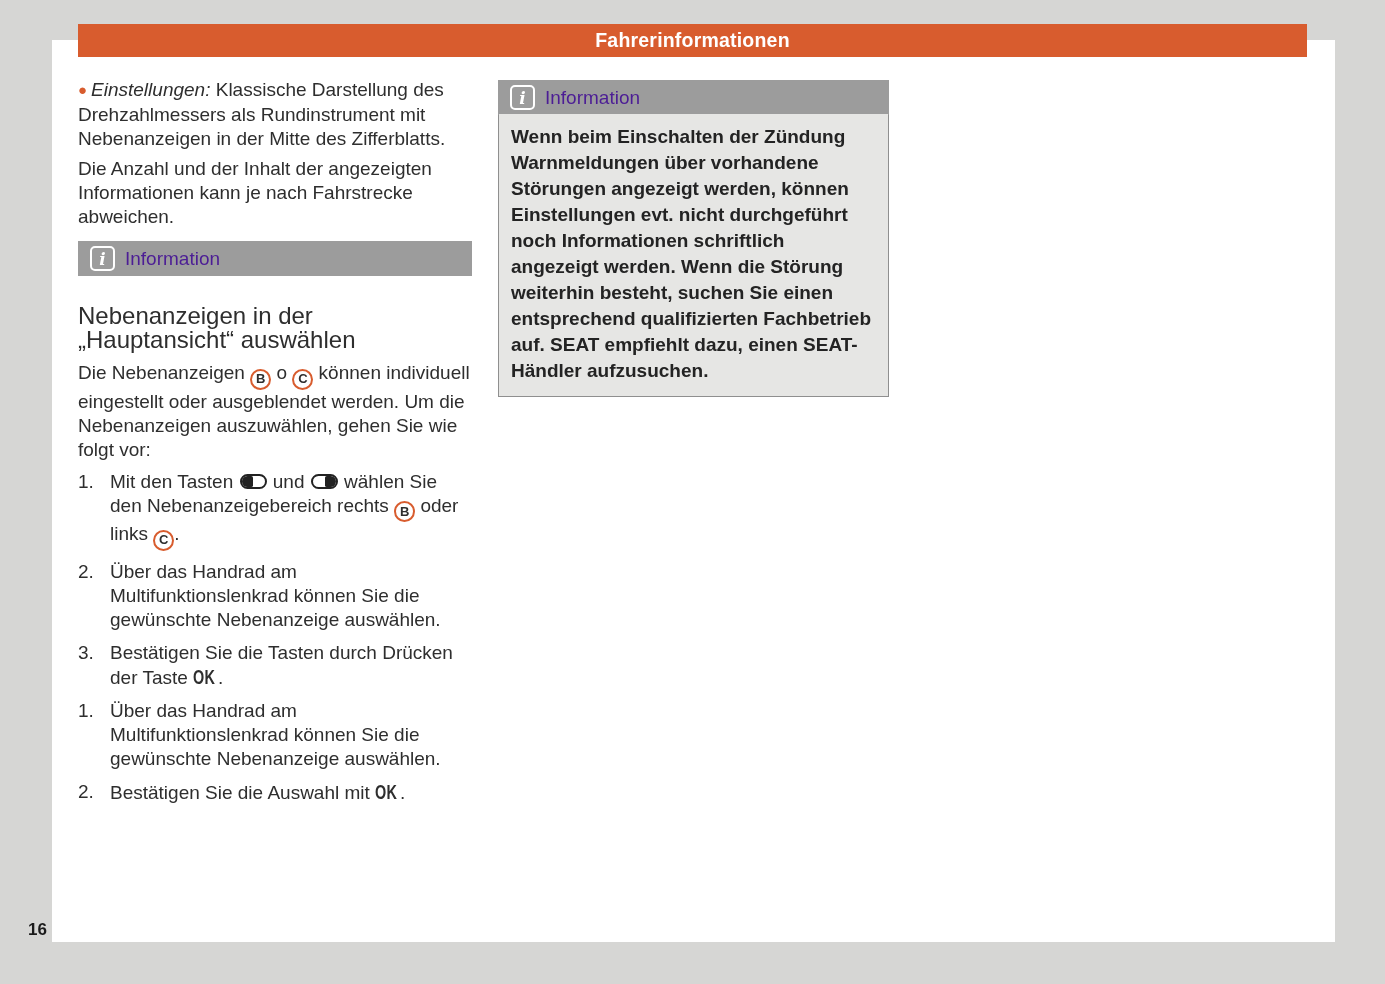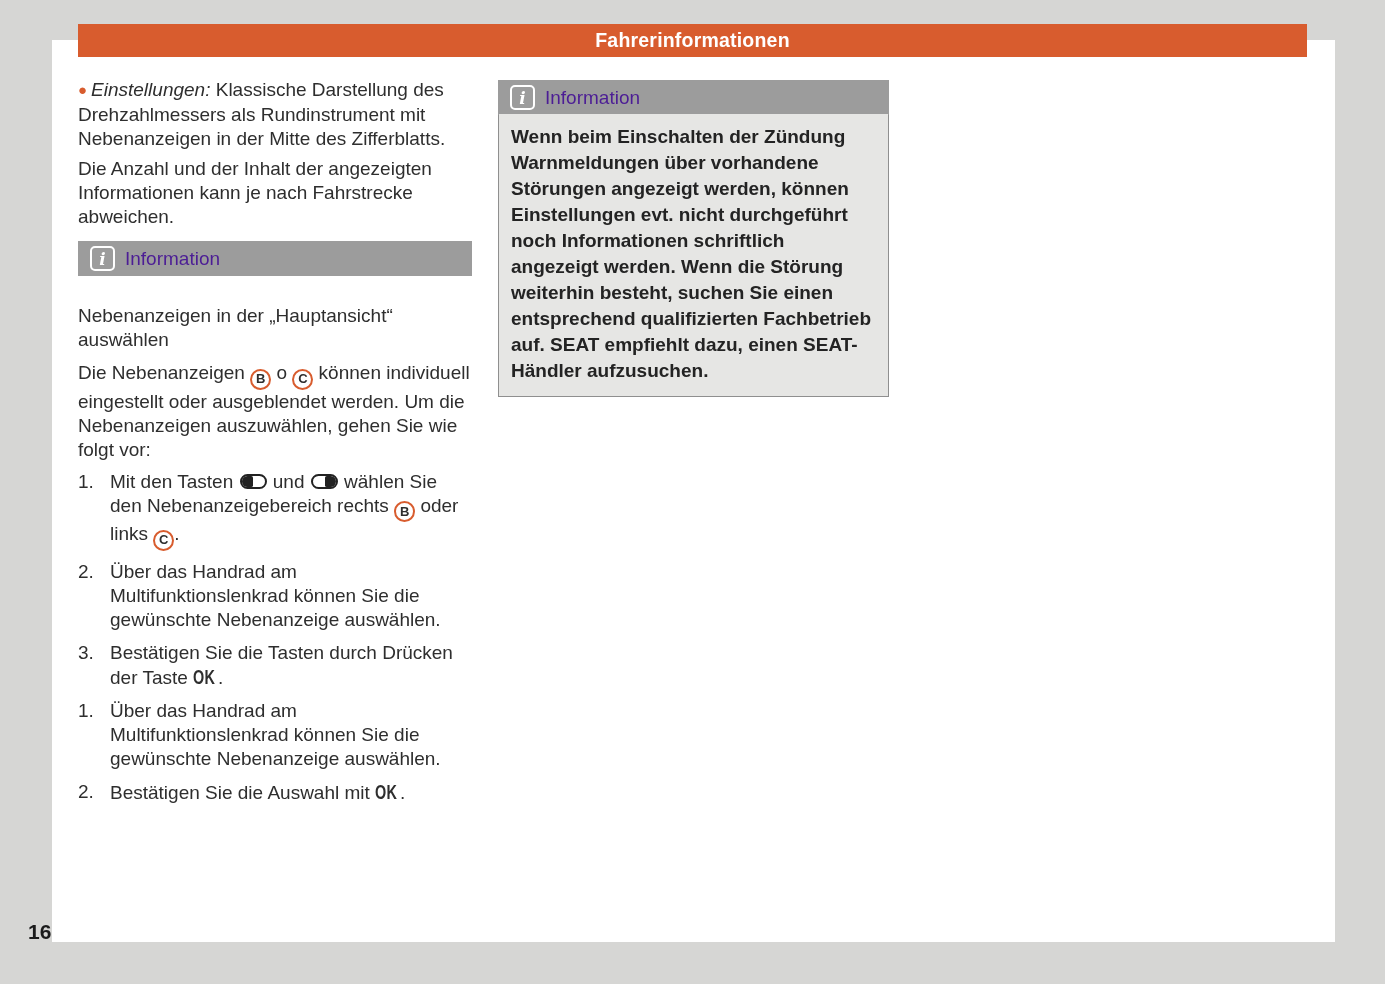--- a/index.html
+++ b/index.html
@@ -47,21 +47,21 @@
   .chapter-bar .title {
     color: #ffffff;
     font-size: 19.5px;
     font-weight: 700;
     letter-spacing: 0.2px;
   }
   .page-number {
     position: absolute;
     left: 28px;
     top: 920px;
-    font-size: 21px;
+    font-size: 17px;
     font-weight: 700;
     color: #1b1b1b;
   }
   .col {
     position: absolute;
     top: 40px;
     font-size: 19px;
     line-height: 24px;
   }
   .col-left  { left: 26px;  width: 394px; }
@@ -72,21 +72,21 @@
   .bullet {
     color: var(--accent-orange);
     font-size: 15px;
     margin-right: 4px;
     position: relative;
     top: -1px;
   }
   .lead-italic { font-style: italic; }
 
   .section-heading {
-    font-size: 19px;
+    font-size: 24px;
     font-weight: 400;
     line-height: 24px;
     margin: 0 0 9px 0;
   }
   .gap-top { margin-top: 14px; }
 
   
   .info-box {
     border: 1px solid var(--info-border);
     margin: 12px 0 28px 0;

